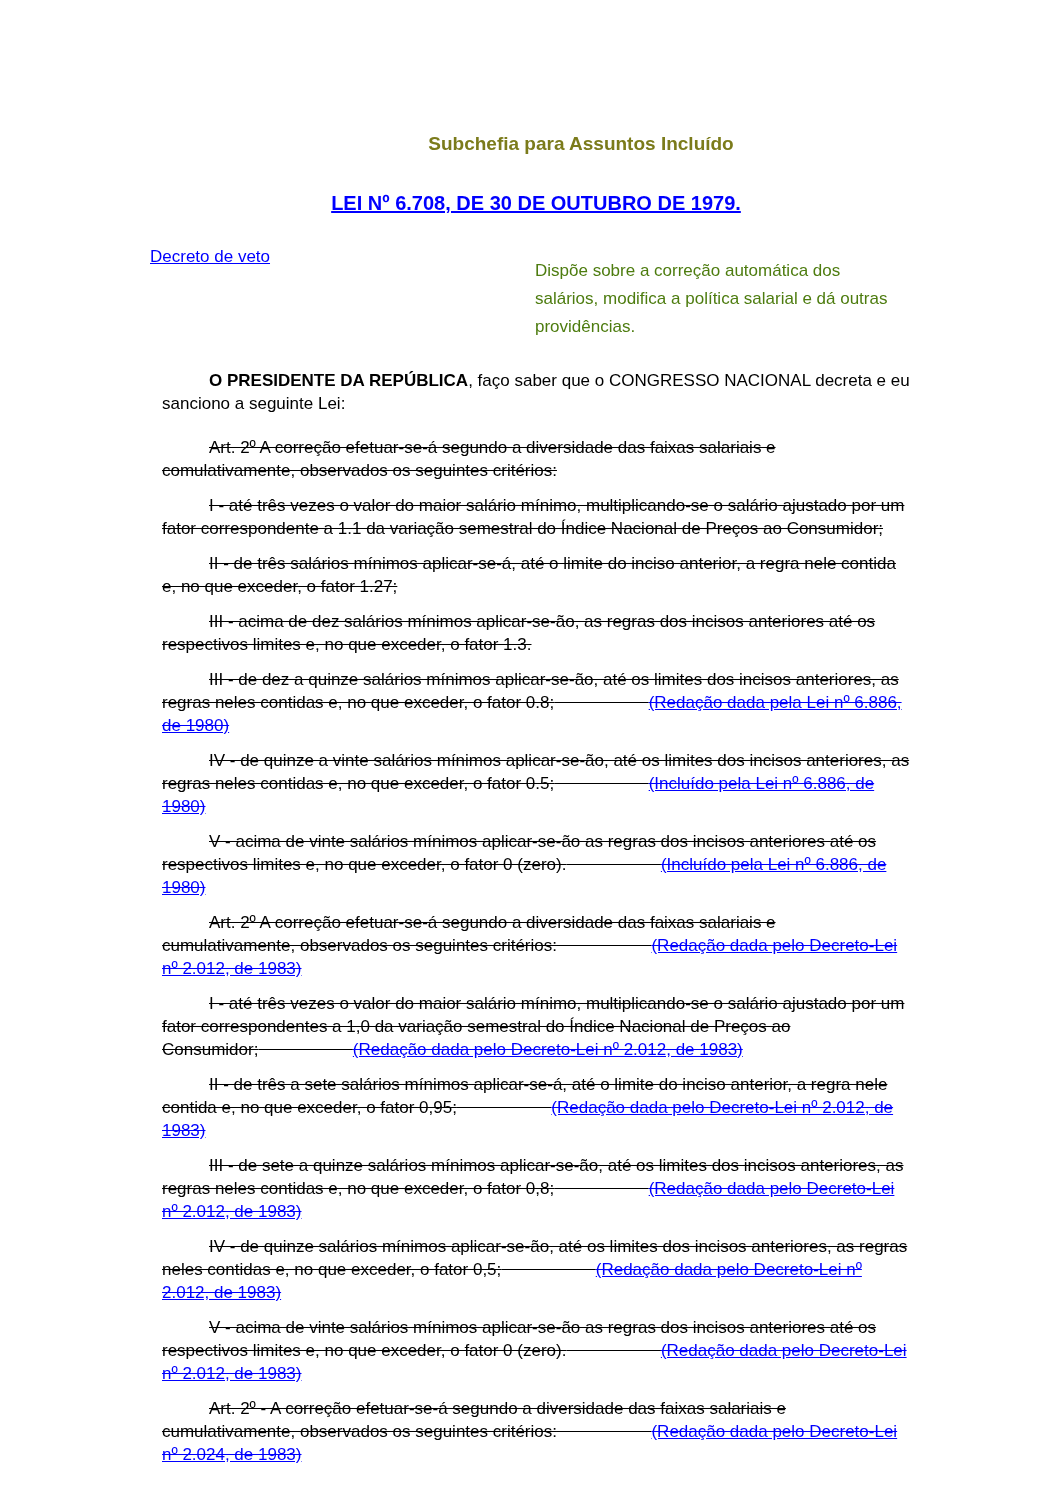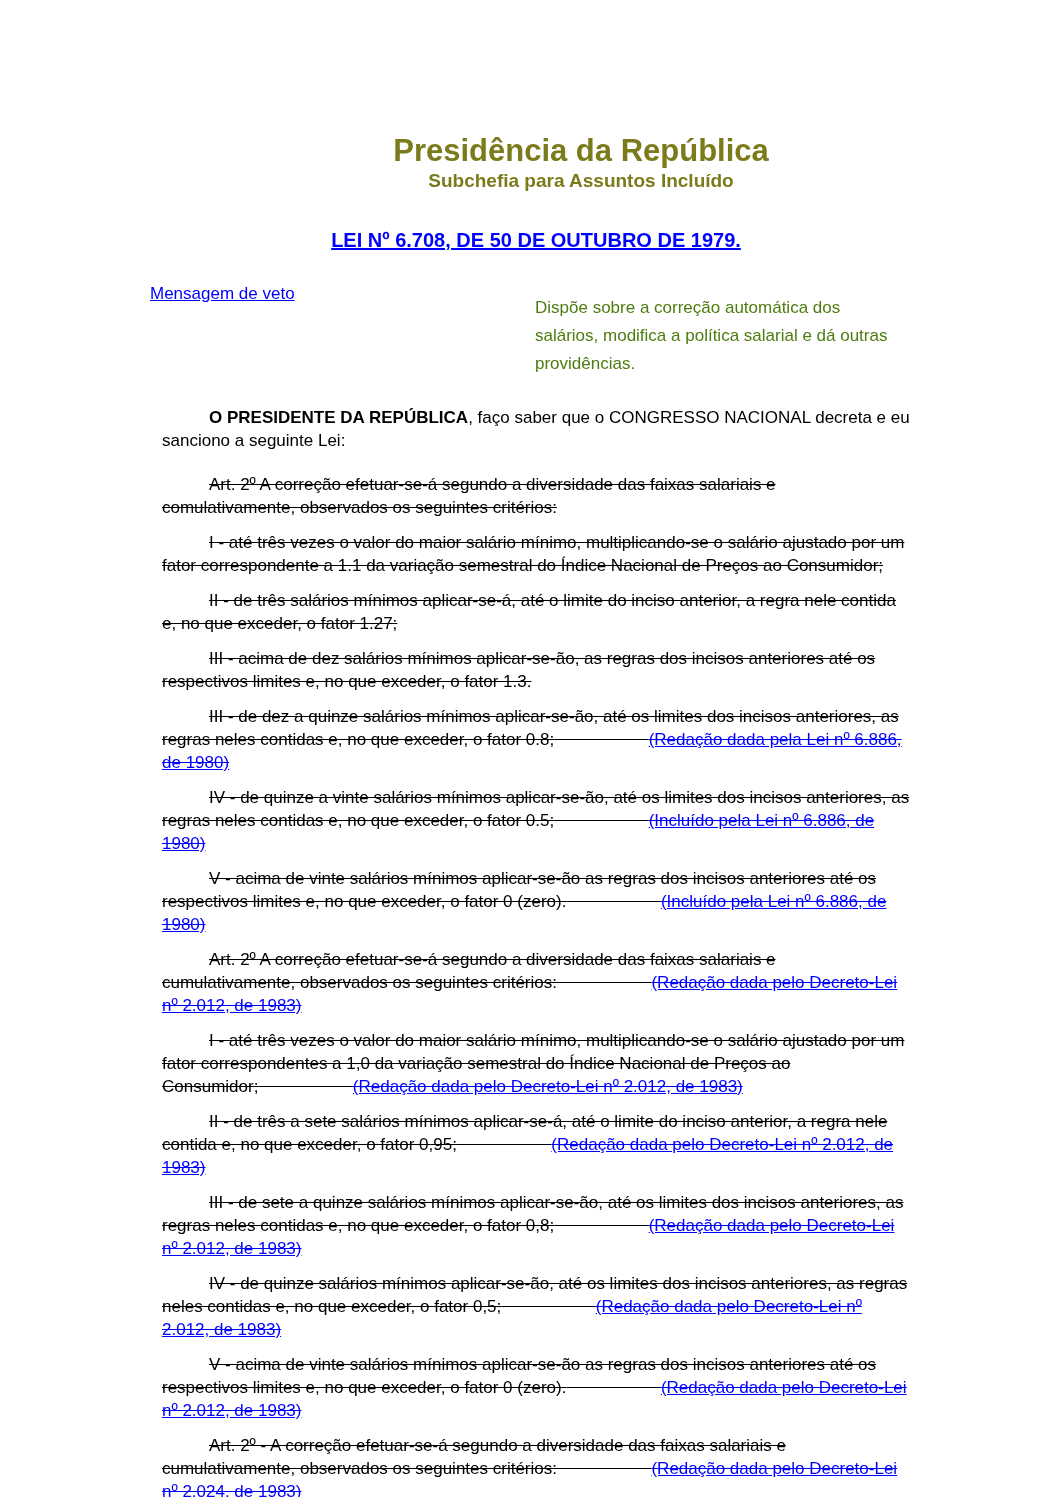--- a/index.html
+++ b/index.html
@@ -69,31 +69,30 @@
   a.law-link { color: #0000ff; text-decoration: underline; cursor: pointer; }
   p.struck a.law-link { text-decoration: underline line-through; }
 </style>
 </head>
 <body>
 
 <div class="page">
   <div class="content">
 
     <div class="doc-header">
-      <div class="h1">Presidência da República</div>
       <div class="h3">Subchefia para Assuntos Incluído</div>
     </div>
 
     <div class="law-title">
-      <a href="#">LEI Nº 6.708, DE 50 DE OUTUBRO DE 1979.</a>
+      <a href="#">LEI Nº 6.708, DE 30 DE OUTUBRO DE 1979.</a>
     </div>
 
     <div class="intro-row">
       <div class="left-links">
-        <a href="#">Mensagem de veto</a>
+        <a href="#">Decreto de veto</a>
       </div>
       <div class="ementa">Dispõe sobre a correção automática dos salários, modifica a política salarial e dá outras providências.</div>
     </div>
 
     <div class="law-body">
         <p class="normal"><span class="txt bold">O PRESIDENTE DA REPÚBLICA</span><span class="txt">, faço saber que o CONGRESSO NACIONAL decreta e eu sanciono a seguinte Lei:</span></p>
         <p class="struck"><span class="txt">Art. 2º A correção efetuar-se-á segundo a diversidade das faixas salariais e comulativamente, observados os seguintes critérios:</span></p>
         <p class="struck"><span class="txt">I - até três vezes o valor do maior salário mínimo, multiplicando-se o salário ajustado por um fator correspondente a 1.1 da variação semestral do Índice Nacional de Preços ao Consumidor;</span></p>
         <p class="struck"><span class="txt">II - de três salários mínimos aplicar-se-á, até o limite do inciso anterior, a regra nele contida e, no que exceder, o fator 1.27;</span></p>
         <p class="struck"><span class="txt">III - acima de dez salários mínimos aplicar-se-ão, as regras dos incisos anteriores até os respectivos limites e, no que exceder, o fator 1.3.</span></p>

